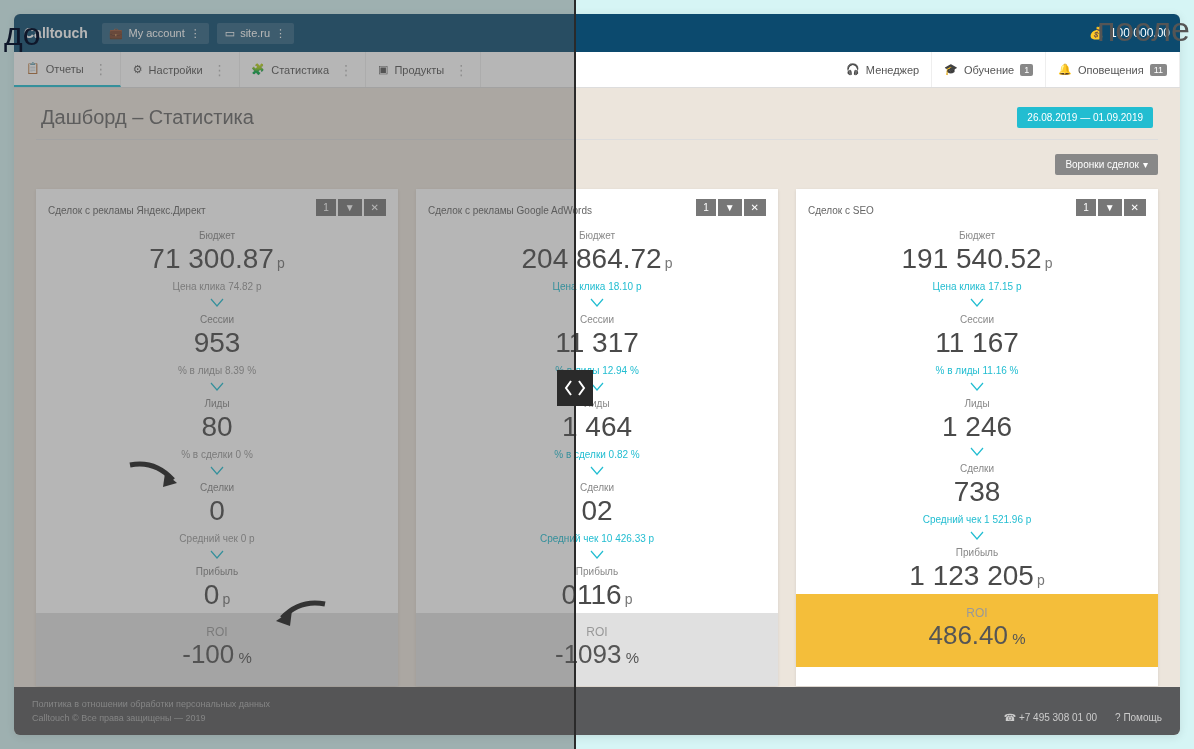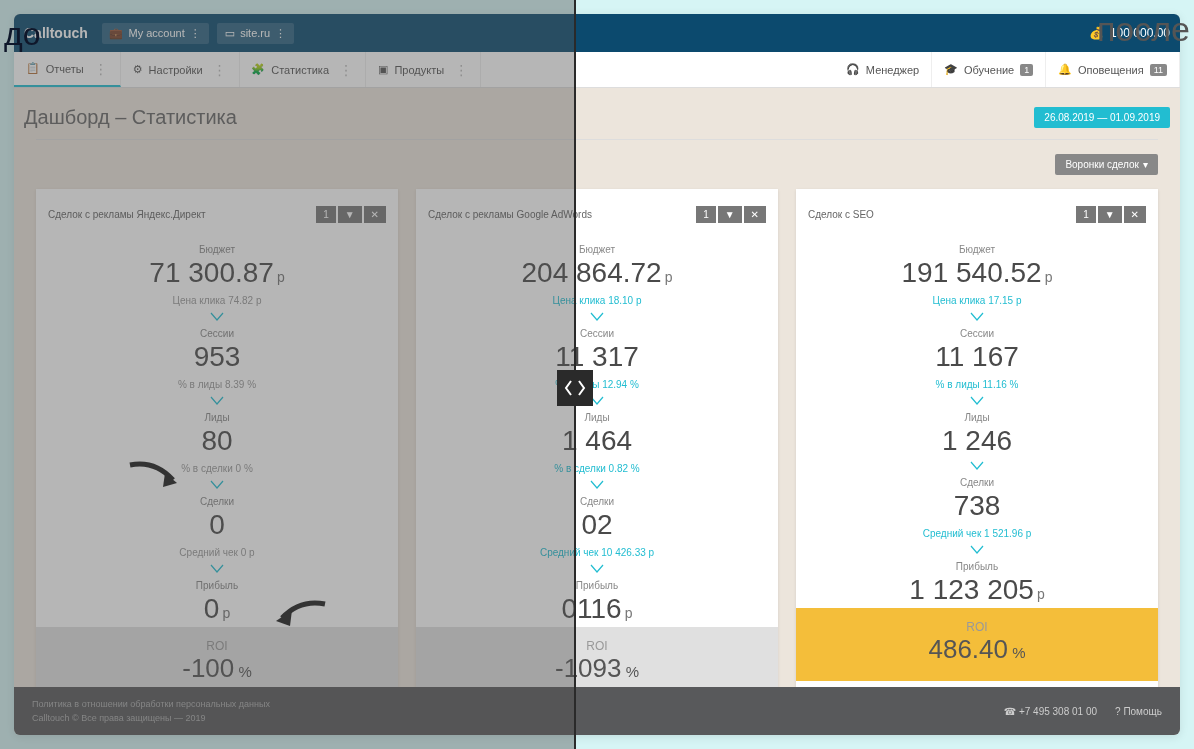--- a/index.html
+++ b/index.html
@@ -14,48 +14,48 @@
 .brand { font-weight:600; font-size:14px; margin-right:6px;}
 .topbtn { background:rgba(255,255,255,.15); padding:4px 8px; border-radius:2px; display:flex; align-items:center; gap:5px; font-size:11px;}
 .topbar .spacer { flex:1;}
 .balance { display:flex; align-items:center; gap:6px; font-size:12px;}
 .menubar { height:36px; background:#fff; border-bottom:1px solid #ddd; display:flex; align-items:stretch; font-size:11px; color:#555;}
 .menuitem { display:flex; align-items:center; gap:6px; padding:0 12px; border-right:1px solid #eee; cursor:pointer;}
 .menuitem.active { border-bottom:2px solid #22bdd1;}
 .menuitem .dots { color:#bbb; font-size:14px; padding-left:4px;}
 .menubar .spacer{flex:1;}
 .badge { background:#888; color:#fff; font-size:9px; padding:1px 4px; border-radius:2px;}
-.page-head { padding:18px 10px 10px; display:flex; align-items:center;}
+.page-head { padding:18px 27px 10px; display:flex; align-items:center;}
 .page-title { font-size:20px; color:#666;}
 .page-head .spacer{flex:1;}
 .daterange { background:#22bdd1; color:#fff; font-size:10px; padding:5px 10px; border-radius:2px;}
 .subhead { display:flex; justify-content:flex-end; padding:0 22px 14px;}
 .funnelbtn{ background:#888; color:#fff; font-size:10px; padding:5px 10px; border-radius:2px; display:flex; align-items:center; gap:4px;}
 .hr{ height:1px; background:#ddd; margin:0 22px 14px;}
 .cards { display:flex; gap:18px; padding:0 22px 20px;}
 .card { flex:1; background:#fff; box-shadow:0 1px 3px rgba(0,0,0,.1); position:relative;}
-.card-head { display:flex; align-items:center; padding:17px 12px; font-size:10px; color:#666;}
+.card-head { display:flex; align-items:flex-end; padding:10px 12px; font-size:10px; color:#666;}
 .card-head .spacer{flex:1;}
 .chipset{display:flex;gap:0;}
 .chip{background:#777;color:#fff;font-size:10px;padding:3px 7px;display:flex;align-items:center;}
 .chip+.chip{margin-left:2px;}
 .metric{ text-align:center; padding:4px 0 2px;}
 .metric .mlabel{ font-size:10px; color:#888;}
 .metric .mval{ font-size:28px; color:#4a4a4a; font-weight:400; margin-top:2px;}
 .metric .mval .unit{font-size:14px; color:#777; margin-left:3px;}
 .substat { text-align:center; font-size:10px; color:#22bdd1; padding:4px 16px;}
 .card:first-child .substat{ color:#999;}
 .arrow{ display:flex; justify-content:center; padding:2px 0;}
 .arrow svg{width:14px;height:10px;}
 .roi { background:#f4be3a; text-align:center; padding:12px 0 16px;}
 .card:first-child .roi, .card:nth-child(2) .roi { background:#e0e0e0;}
 .roi .mlabel{font-size:12px;color:#999;}
 .roi .mval{ font-size:26px; color:#555; font-weight:400;}
 .roi .mval .unit{font-size:15px;}
-.footer{ position:absolute; bottom:14px; left:14px; right:14px; height:48px; background:#58595b; color:#aaa; font-size:9px; display:flex; align-items:center; padding:0 18px; border-radius:0 0 6px 6px;}
+.footer{ position:absolute; bottom:14px; left:14px; right:14px; height:48px; background:#58595b; color:#aaa; font-size:9px; display:flex; align-items:flex-end; padding:12px 18px; border-radius:0 0 6px 6px;}
 .footer .spacer{flex:1;}
 .footer a{color:#ccc; margin-left:18px; font-size:10px;}
 .hand-arrow{position:absolute; z-index:55;}
 </style>
 </head>
 <body>
 
 <div class="frame">
 
   <div class="topbar">

